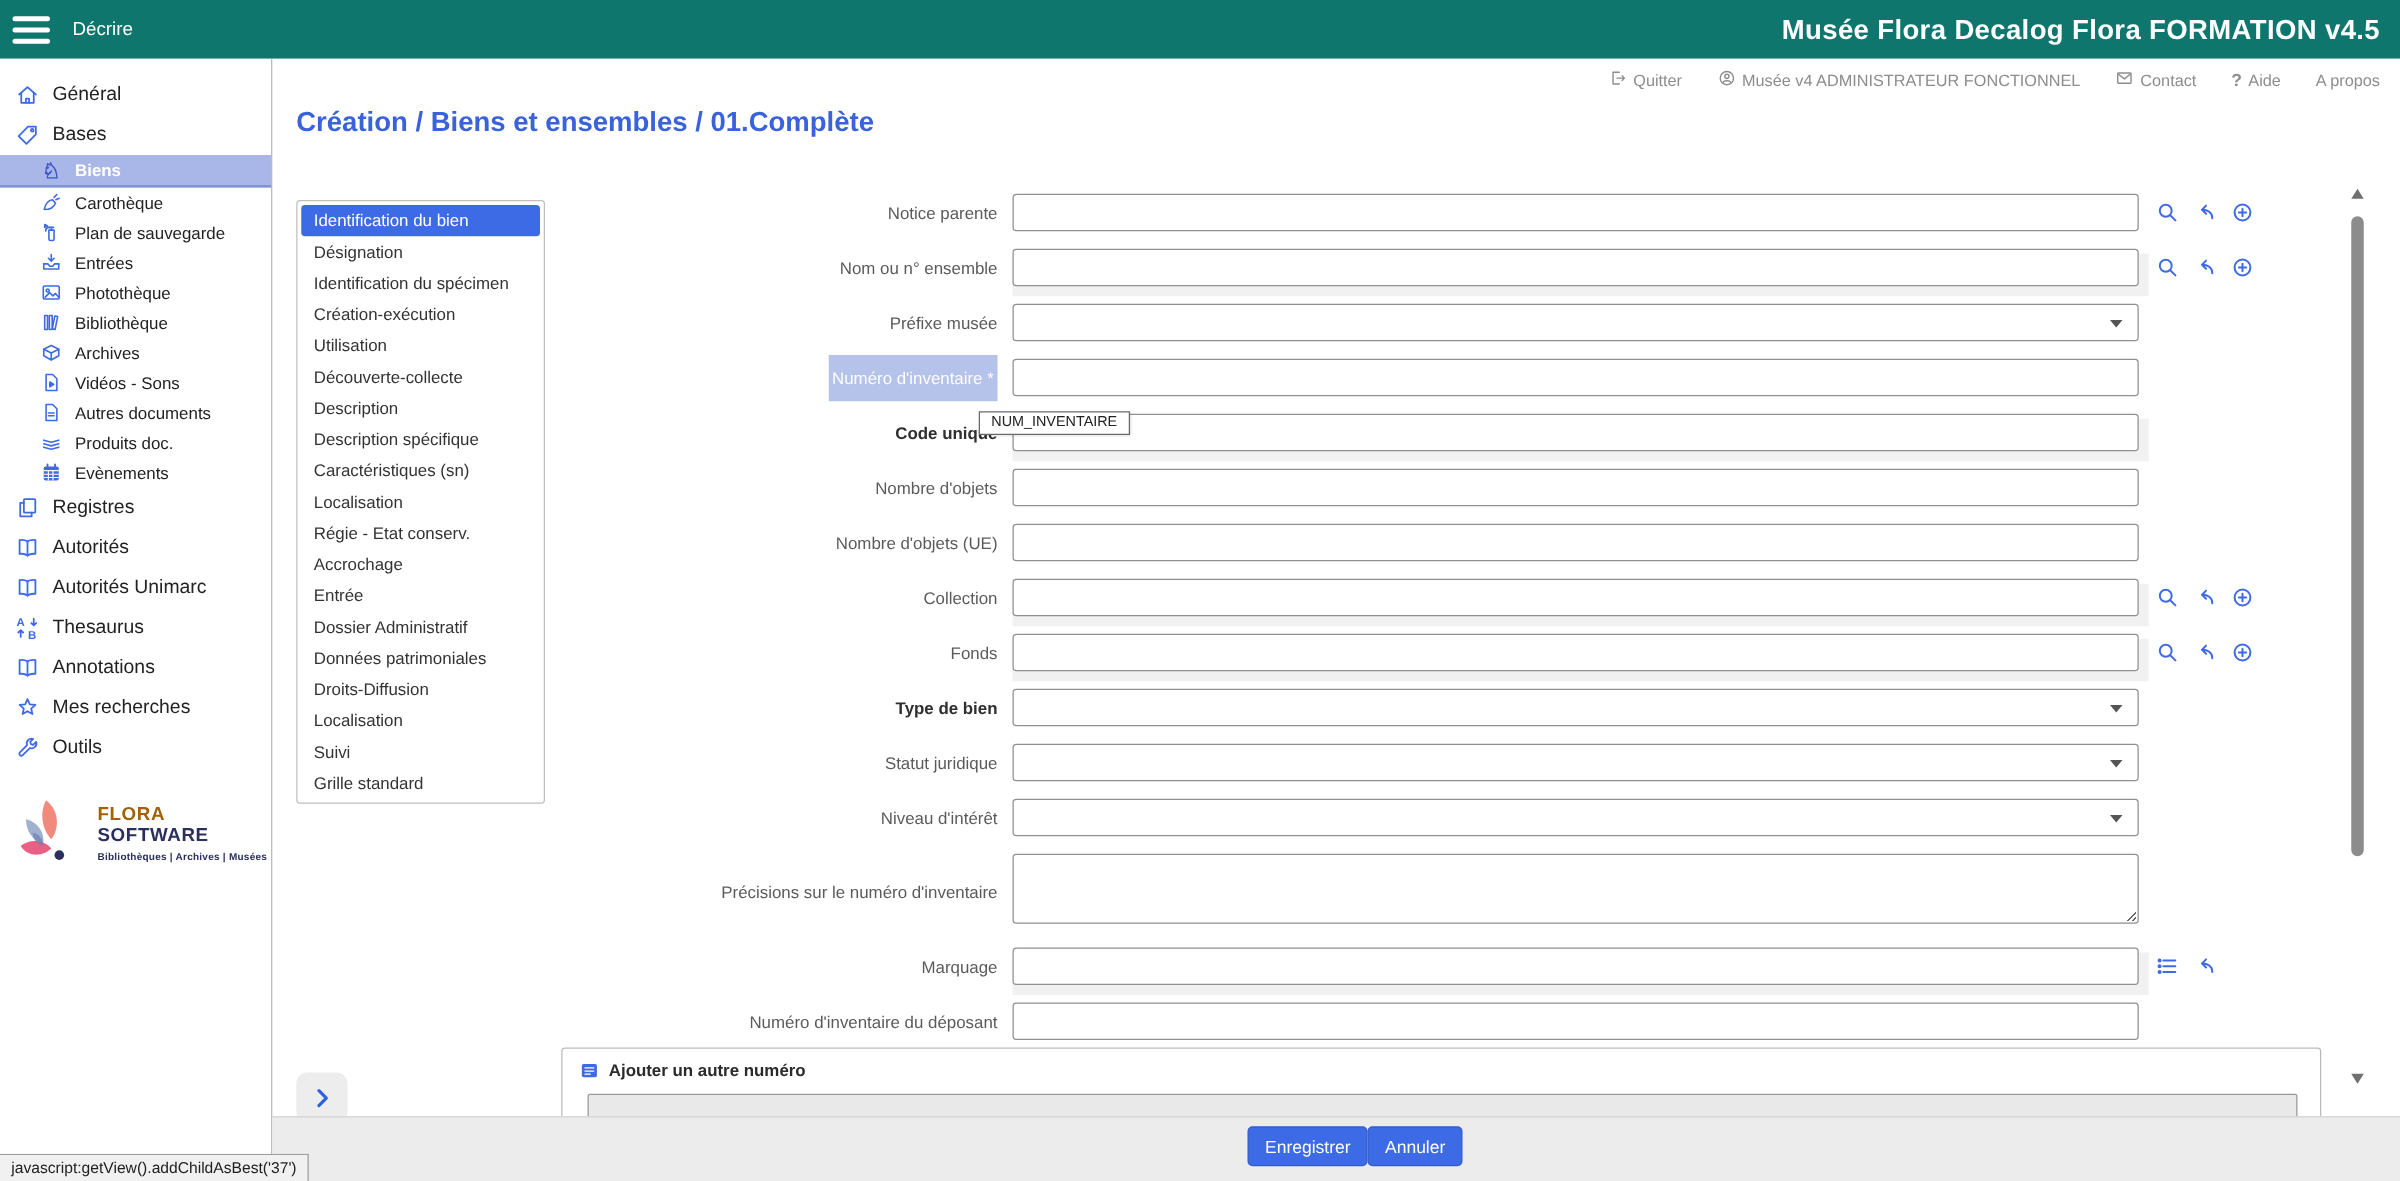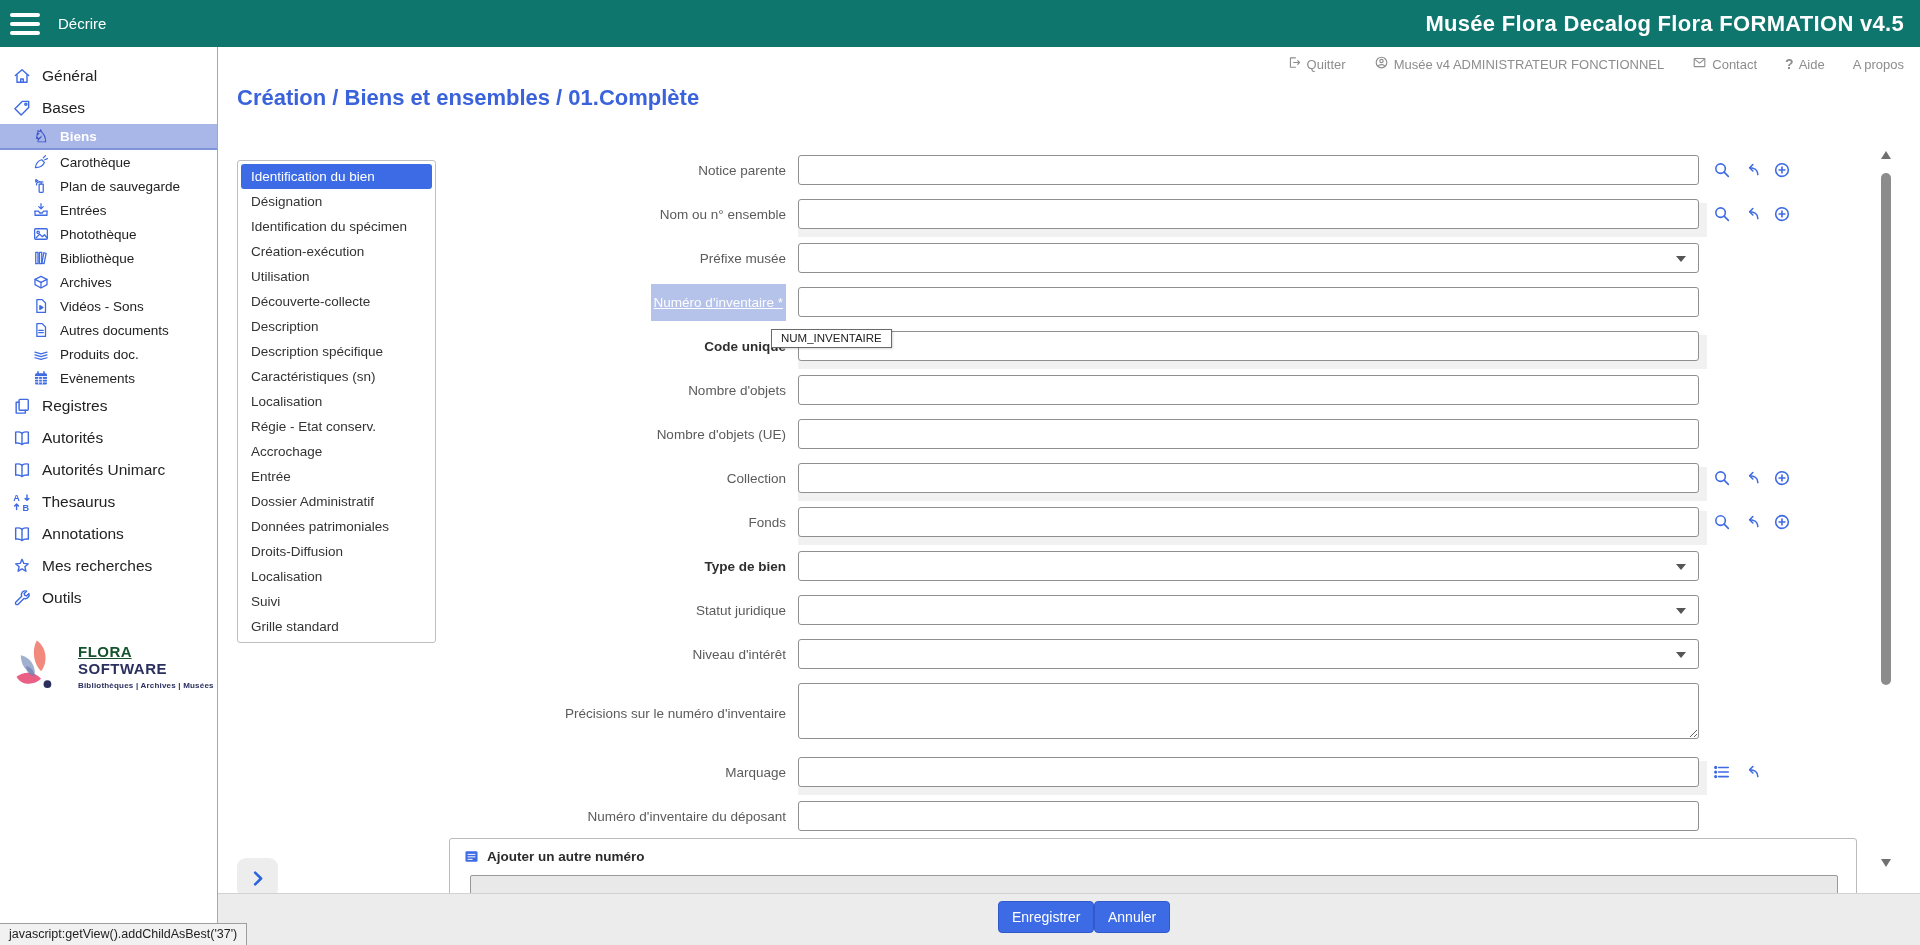--- a/index.html
+++ b/index.html
@@ -27,21 +27,21 @@
     border-bottom:2px solid #8094D8; }
   .side-item .ic { width:20px; height:20px; flex:0 0 20px; display:flex; align-items:center;
     justify-content:center; }
   .side-item.sub .ic { width:18px; height:18px; flex:0 0 18px; }
   .ic svg { width:100%; height:100%; }
   .glyph { color:#3E55C8; font-size:17px; line-height:1; }
 
   .logo { margin:20px 0 0 6px; display:flex; align-items:center; gap:4px; }
   .logo svg { width:72px; height:64px; }
   .logo-text .brand { font-size:15px; font-weight:bold; letter-spacing:.5px; }
-  .logo-text .brand .p1 { color:#14532d;text-decoration:underline; }
+  .logo-text .brand .p1 { color:#a16207; }
   .logo-text .brand .p2 { color:#2A2F5E; }
   .logo-text .tagline { font-size:8px; font-weight:bold; color:#2A2F5E; margin-top:4px;
     letter-spacing:.2px; }
 
   
   .main { position:absolute; left:218px; top:47px; right:0; bottom:0; background:#fff; }
 
   .linkbar { position:absolute; top:8px; right:16px; display:flex; gap:28px;
     align-items:center; font-size:13px; color:#8D8D8D; }
   .linkbar .lnk { display:flex; align-items:center; gap:5px; cursor:pointer; }
@@ -50,26 +50,26 @@
 
   .page-title { position:absolute; left:19px; top:38px; font-size:22px; color:#3A62DB; }
 
   
   .tabs { position:absolute; left:19px; top:113px; width:199px; background:#fff;
     border:1px solid #BFBFBF; border-radius:3px; padding:3px; }
   .tab { padding:5px 10px; font-size:13.5px; color:#333; cursor:pointer; border-radius:3px; }
   .tab.selected { background:#3D6BE5; color:#fff; }
 
   
-  .form { position:absolute; left:204px; top:108px; width:1420px; }
+  .form { position:absolute; left:216px; top:108px; width:1420px; }
   .row { display:flex; align-items:center; margin-bottom:14px; position:relative; }
   .row .lbl { width:376px; text-align:right; padding-right:12px; font-size:13.5px;
     color:#5B5B5B; flex:0 0 376px; }
   .row .lbl.bold { color:#2F2F2F; font-weight:bold; }
-  .row .lbl .hl { background:#B5C2E9; color:#FDFDFD; padding:11px 3px;text-decoration:underline; }
+  .row .lbl .hl { background:#B5C2E9; color:#FDFDFD; padding:11px 3px; }
   .fld { position:relative; width:901px; flex:0 0 901px; }
   .row.band .fld::before { content:""; position:absolute; left:0px; right:-8px; top:4px;
     bottom:-8px; background:#F1F1F1; z-index:0; }
   .fld input, .fld .selectbox, .fld textarea { position:relative; z-index:1; width:100%;
     height:30px; border:1px solid #909090; border-radius:3px; background:#fff;
     font:13px "Liberation Sans", sans-serif; padding:0 8px; color:#222; outline:none; }
   .fld textarea { height:56px; resize:both; padding-top:5px; }
   .fld .selectbox { cursor:pointer; }
   .fld .caret { position:absolute; z-index:2; right:13px; top:13px; width:0; height:0;
     border-left:5px solid transparent; border-right:5px solid transparent;

